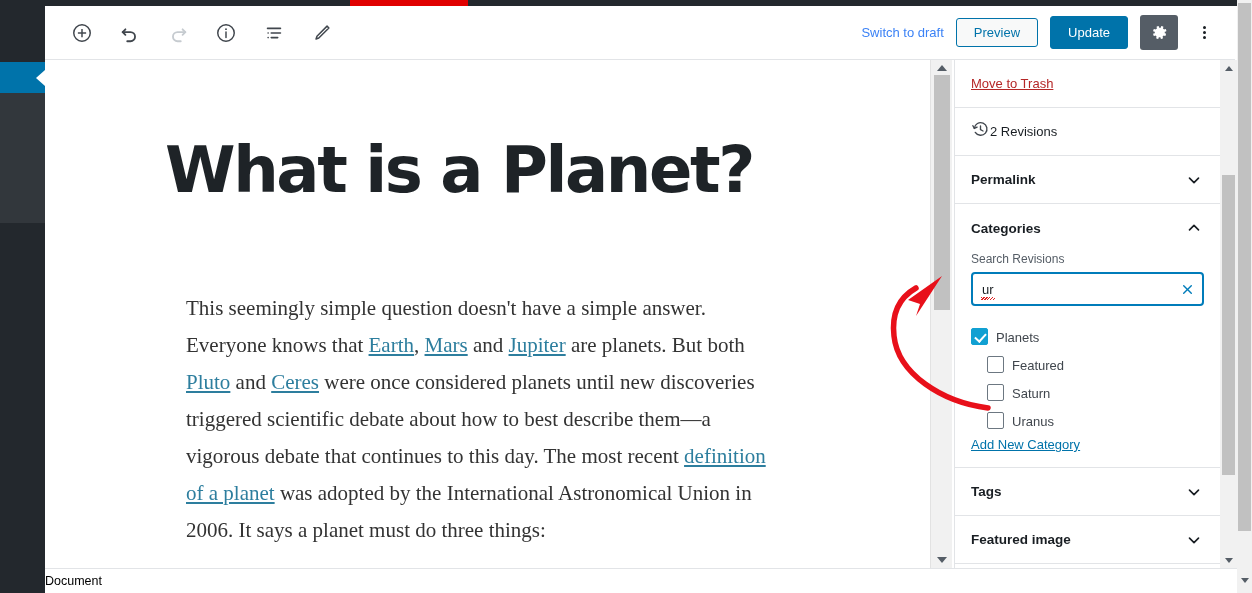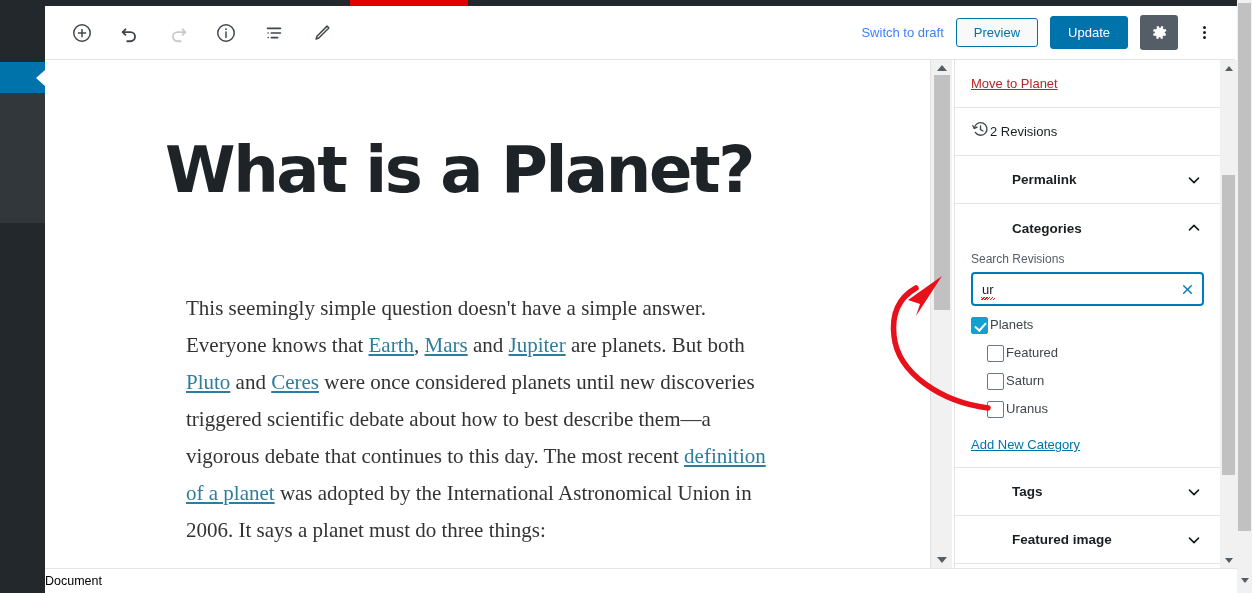--- a/index.html
+++ b/index.html
@@ -270,21 +270,20 @@
     justify-content: space-between;
     padding: 0 16px;
     border-bottom: 1px solid #e2e4e7;
     cursor: pointer;
   }
   .section-head.open { border-bottom: none; }
   .section-title {
     font-size: 13.5px;
     font-weight: 600;
     color: #191e23;
-    margin-left: 41px;
   }
   .chev {
     width: 20px; height: 20px;
     display: flex; align-items: center; justify-content: center;
     color: #191e23;
   }
 
   .cat-body {
     padding: 0 16px 14px 16px;
     border-bottom: 1px solid #e2e4e7;
@@ -330,22 +329,22 @@
     align-items: center;
     justify-content: center;
     color: #007cba;
     font-size: 15px;
     cursor: pointer;
     line-height: 1;
   }
 
   .cat-item {
     display: flex;
-    align-items: flex-start;
-    gap: 2px;
+    align-items: flex-end;
+    gap: 8px;
     height: 28px;
     cursor: pointer;
   }
   .cat-item.child { padding-left: 16px; }
   .cbox {
     width: 17px; height: 17px;
     border: 1.6px solid #6c7781;
     border-radius: 2px;
     background: #ffffff;
     flex-shrink: 0;
@@ -540,21 +539,21 @@
     </div>
     <div class="sb-thumb"></div>
     <div class="sb-arrow down">
       <div class="tri-down"></div>
     </div>
   </div>
 
   <div class="settings-panel">
 
     <div class="panel-row trash-row">
-      <a class="link-trash">Move to Planet</a>
+      <a class="link-trash">Move to Trash</a>
     </div>
 
     <div class="panel-row revisions-row">
       <span>
         <svg width="19" height="19" viewBox="0 0 24 24" fill="none" stroke="#40464d" stroke-width="1.7" stroke-linecap="round">
           <path d="M4.2 10.5 A8 8 0 1 1 5.4 15.6"></path>
           <polyline points="2.4,7.2 4.2,10.7 7.7,9"></polyline>
           <polyline points="12,7.6 12,12.2 15.2,13.9"></polyline>
         </svg>
       </span>

